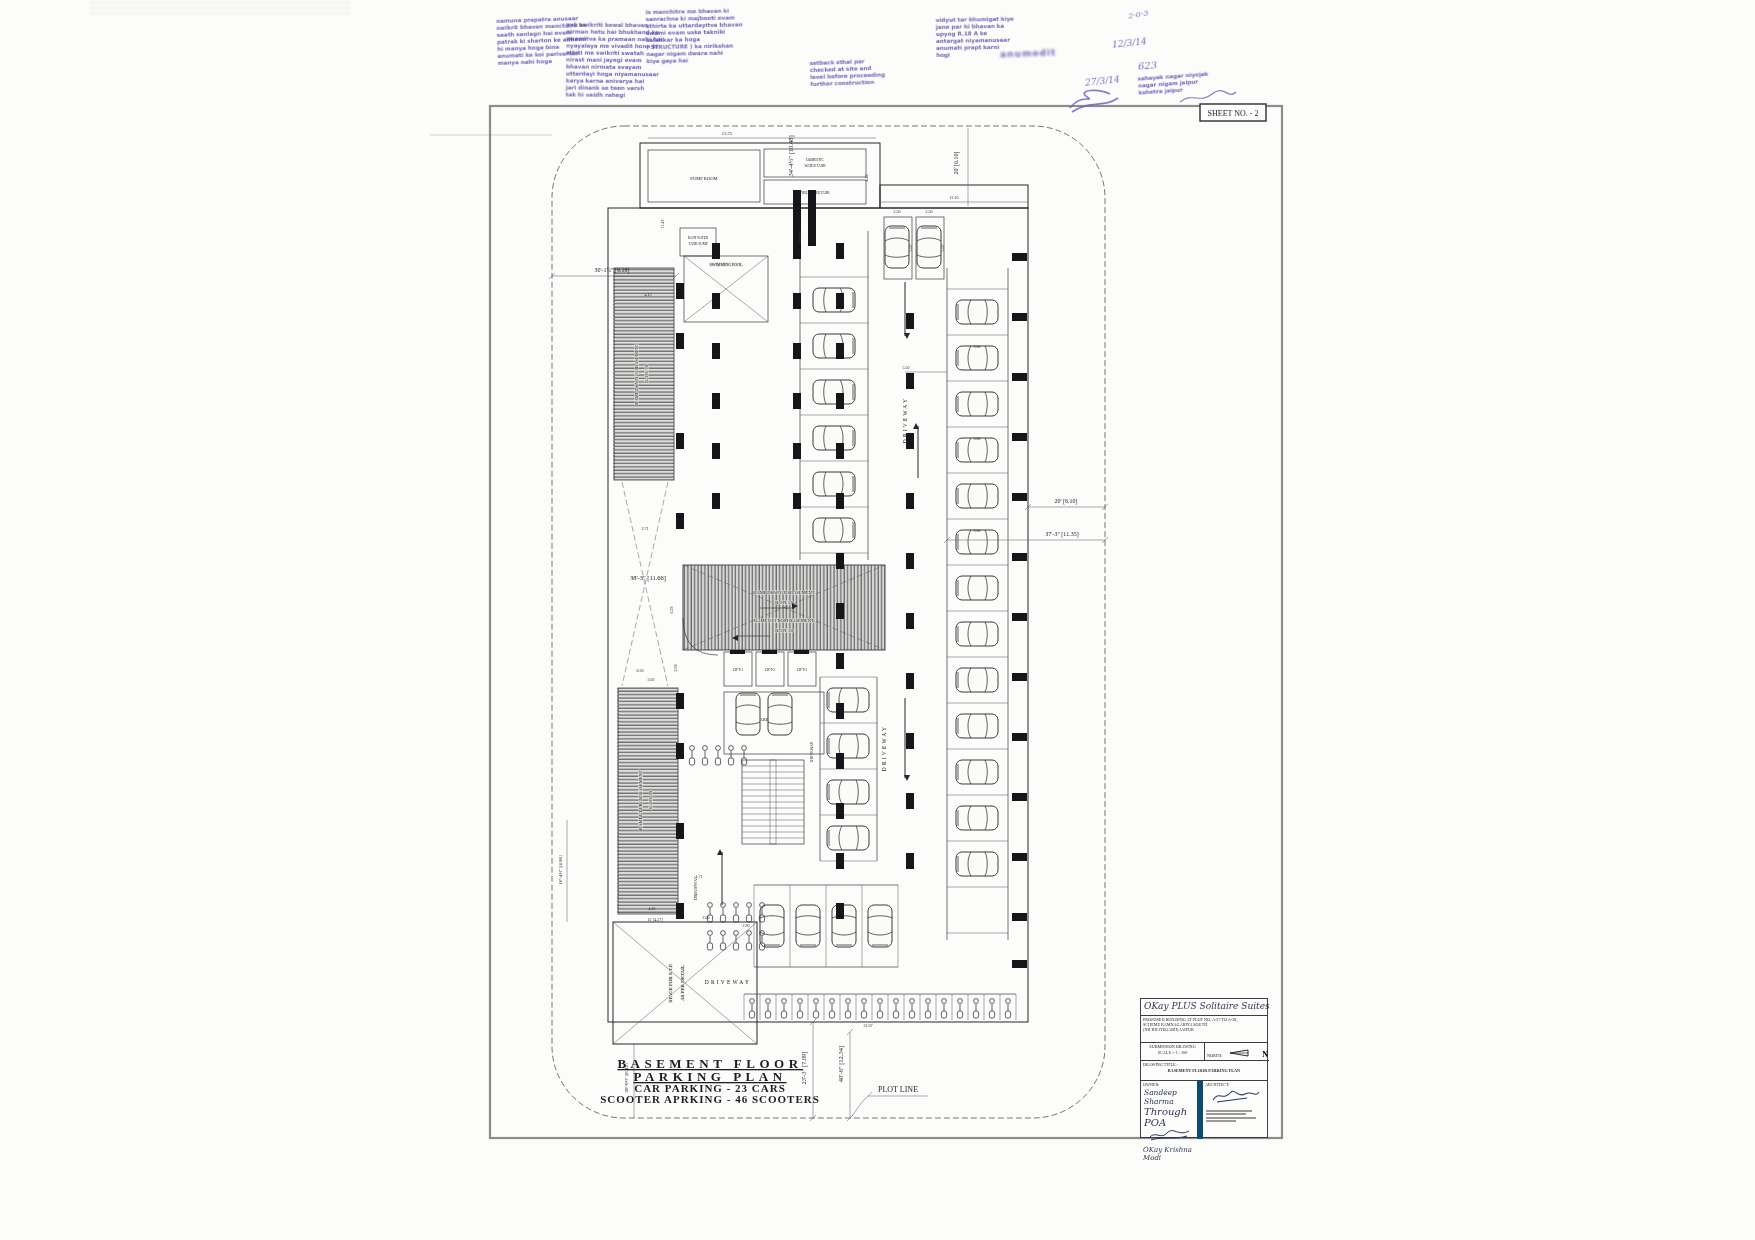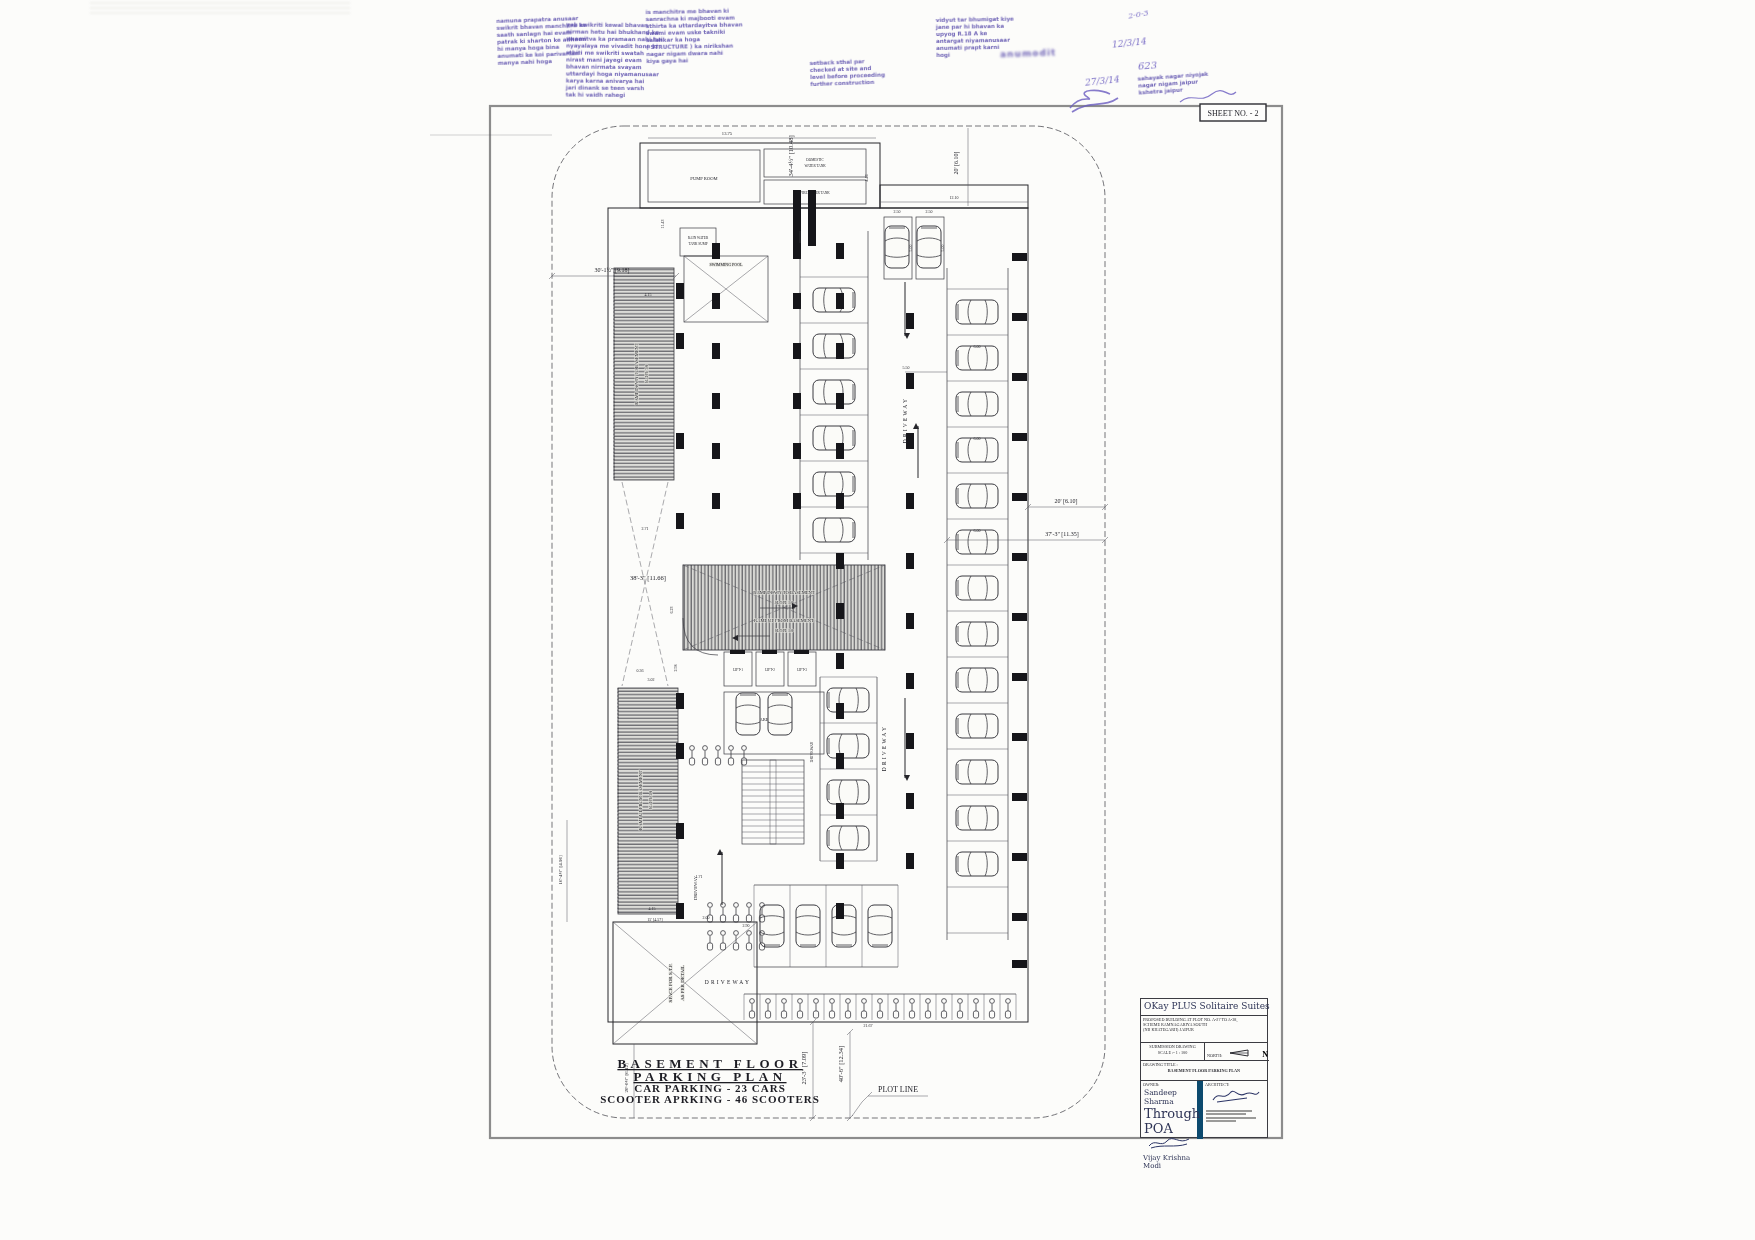--- a/index.html
+++ b/index.html
@@ -21,21 +21,21 @@
   .ttl{font-size:13px;font-weight:bold;letter-spacing:4.5px;text-decoration:underline;}
   .ttl2{font-size:11px;font-weight:bold;letter-spacing:1px;}
   .stamp{position:absolute;color:#5a4dac;font-family:"DejaVu Sans",sans-serif;
          font-size:5.6px;line-height:7px;font-weight:600;filter:blur(.55px);opacity:.85;}
   .stamp.bold1{font-size:9px;font-weight:bold;filter:blur(.8px);letter-spacing:1px;}
   .hw{position:absolute;color:#6a5cc0;font-family:"DejaVu Serif",serif;font-style:italic;
       filter:blur(.35px);opacity:.9;}
   .tb{position:absolute;border:1px solid #3c3c42;box-sizing:border-box;background:rgba(252,252,250,.55);}
   .tb .lbl{font-size:4.2px;color:#2a2a30;padding:1px 2px;}
   .tb .ctr{text-align:center;}
-  .script{font-family:"DejaVu Serif",serif;color:#2e3456;}
+  .script{font-family:"DejaVu Serif",serif;font-style:italic;color:#2e3456;}
   .addr-bar{height:2px;background:#9b9b99;margin:1.5px 3px;filter:blur(.3px);}
   .faint{position:absolute;background:repeating-linear-gradient(180deg,#e9e9e6 0 2px,transparent 2px 5px);
          filter:blur(1px);opacity:.6;}
 </style>
 </head>
 <body>
 
 <div class="page">
 
   <div class="faint" style="left:90px;top:2px;width:260px;height:12px;"></div>
@@ -516,25 +516,25 @@
       </svg>
       <span style="font-size:8px;font-weight:bold;">N</span>
     </div>
     <div style="position:absolute;left:0;top:62px;width:100%;height:20px;border-bottom:1px solid #3c3c42;box-sizing:border-box;">
       <div class="lbl">DRAWING TITLE :</div>
       <div class="lbl ctr" style="font-weight:bold;padding-top:0;">BASEMENT FLOOR PARKING PLAN</div>
     </div>
     <div style="position:absolute;left:0;top:82px;width:62px;height:58px;border-right:6px solid #0c4a6e;box-sizing:border-box;">
       <div class="lbl">OWNER:</div>
       <div class="script" style="font-size:7.5px;padding:0 3px;">Sandeep Sharma</div>
-      <div class="script" style="font-size:13px;padding:0 3px;">Through POA</div>
+      <div class="script" style="font-size:10px;padding:0 3px;">Through POA</div>
       <svg width="50" height="14" style="margin:0 4px;">
         <path d="M4,10 C10,2 16,12 22,5 S34,9 44,3 M6,12 C18,8 30,12 42,8" fill="none" stroke="#2c3566" stroke-width="1"></path>
       </svg>
-      <div class="script" style="font-size:7px;padding:0 2px;">Vijay Krishna Modi</div>
+      <div class="script" style="font-size:7px;padding:0 2px;">OKay Krishna Modi</div>
     </div>
     <div style="position:absolute;left:62px;top:82px;width:66px;height:58px;box-sizing:border-box;">
       <div class="lbl">ARCHITECT:</div>
       <svg width="56" height="16" style="margin:0 4px;">
         <path d="M6,12 C12,2 16,14 24,4 C28,0 30,10 38,6 S48,10 52,4 M10,14 L40,10" fill="none" stroke="#2c3566" stroke-width="1.1"></path>
       </svg>
       <div class="addr-bar" style="width:46px;"></div>
       <div class="addr-bar" style="width:40px;"></div>
       <div class="addr-bar" style="width:50px;"></div>
       <div class="addr-bar" style="width:30px;"></div>

